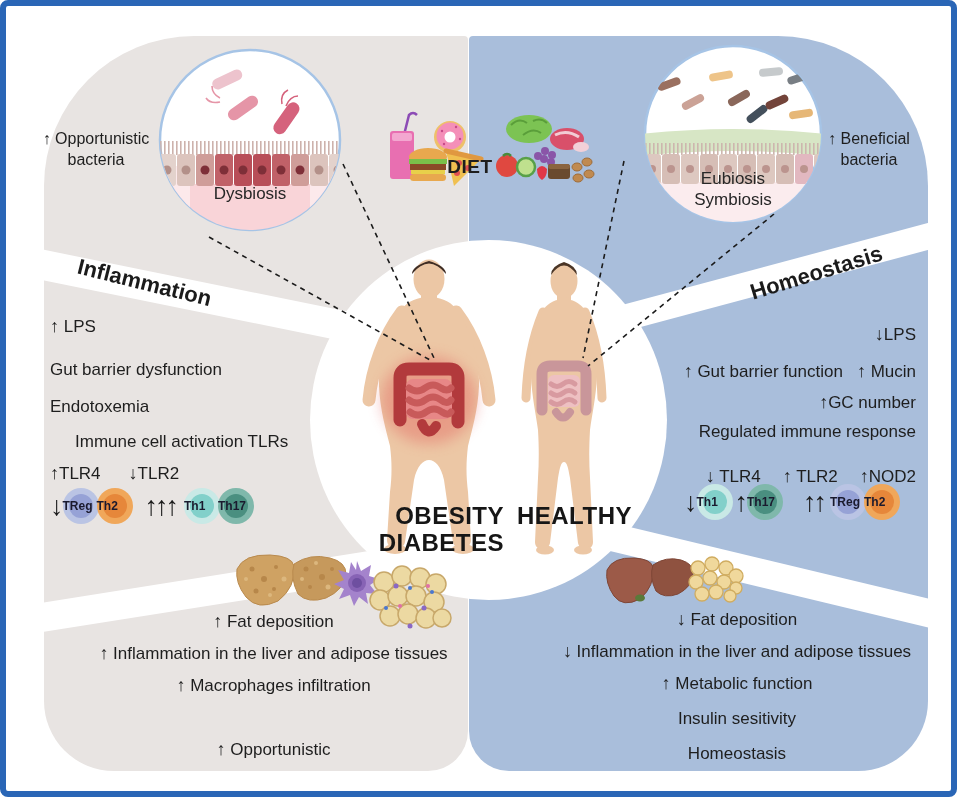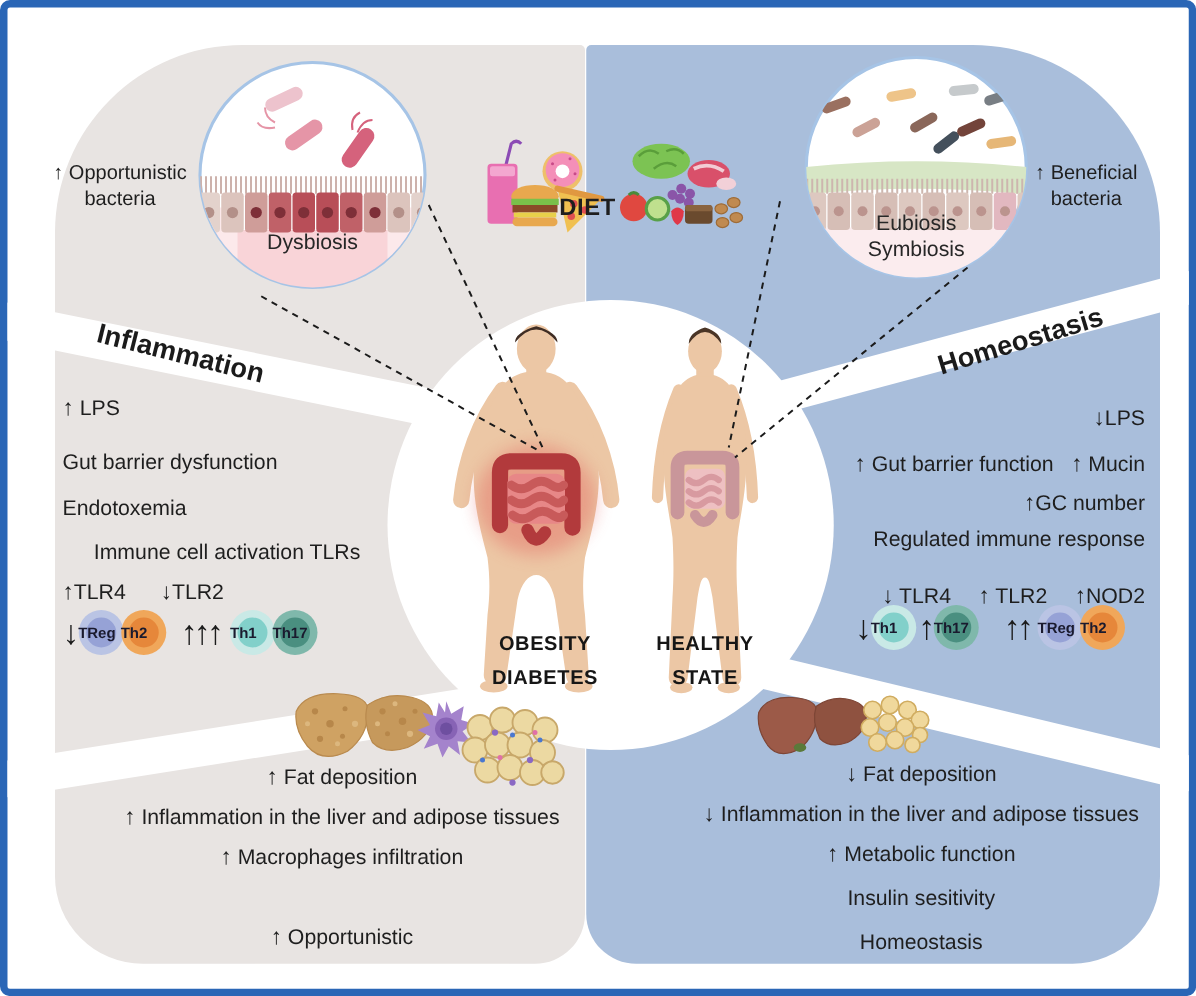--- a/index.html
+++ b/index.html
@@ -25,21 +25,21 @@
   .list{position:absolute;}
   .li{position:absolute;white-space:nowrap;font-size:17px;}
   .li .arr{font-weight:700;font-size:18px;}
   .row{display:flex;align-items:flex-start;}
   .centered-li{left:0;width:100%;text-align:center;}
   .cellrow{position:absolute;display:flex;align-items:center;}
   .cell{width:36px;height:36px;border-radius:50%;display:flex;align-items:center;position:relative;flex:0 0 auto;}
   .cell-inner{position:absolute;left:6px;top:6px;right:6px;bottom:6px;border-radius:50%;}
   .cell-label{position:relative;font-size:12px;font-weight:700;color:#1a1a2e;}
   .big-arrow{font-size:27px;font-weight:700;color:#1b1b1b;line-height:36px;letter-spacing:-3px;margin:0 2px;}
-  .state-label{position:absolute;text-align:center;font-weight:700;font-size:16px;letter-spacing:0.5px;line-height:27px;color:#161616;}
+  .state-label{position:absolute;text-align:right;font-weight:700;font-size:24px;letter-spacing:0.5px;line-height:27px;color:#161616;}
   .diet{position:absolute;left:428px;top:150px;width:72px;text-align:center;font-weight:700;font-size:19px;letter-spacing:0.5px;}
   svg{display:block;}
 </style>
 </head>
 <body>
 
 <div class="canvas">
 
   <div class="panel left-shape" style="background-color: rgb(232, 228, 226);"></div>
   <div class="panel right-shape" style="background-color: rgb(169, 190, 219);"></div>
@@ -441,21 +441,20 @@
         <span class="cell-label">Th2</span>
     </div>
   </div>
 
   <div class="state-label" style="left:362px;top:496px;width:136px;">
     <div>OBESITY</div>
     <div>DIABETES</div>
   </div>
   <div class="state-label" style="left:490px;top:496px;width:136px;">
     <div>HEALTHY</div>
-    <div>STATE</div>
   </div>
 
   <div class="list" style="left:45px;top:596px;width:445px;height:160px;">
     <div class="li centered-li" style="top:9px;"><span class="arr">↑</span> <span>Fat deposition</span></div>
     <div class="li centered-li" style="top:41px;"><span class="arr">↑</span> <span>Inflammation in the liver and adipose tissues</span></div>
     <div class="li centered-li" style="top:73px;"><span class="arr">↑</span> <span>Macrophages infiltration</span></div>
     <div class="li centered-li" style="top:137px;"><span class="arr">↑</span> <span>Opportunistic</span></div>
   </div>
 
   <div class="list" style="left:516px;top:594px;width:430px;height:165px;">

